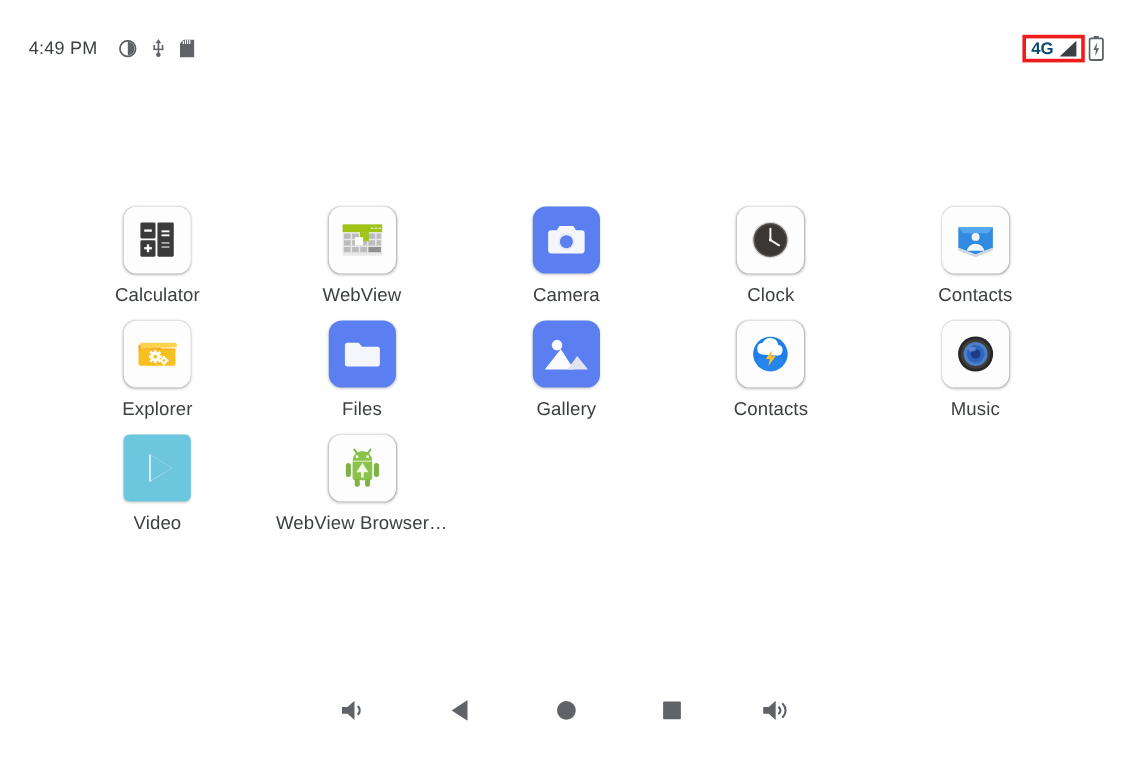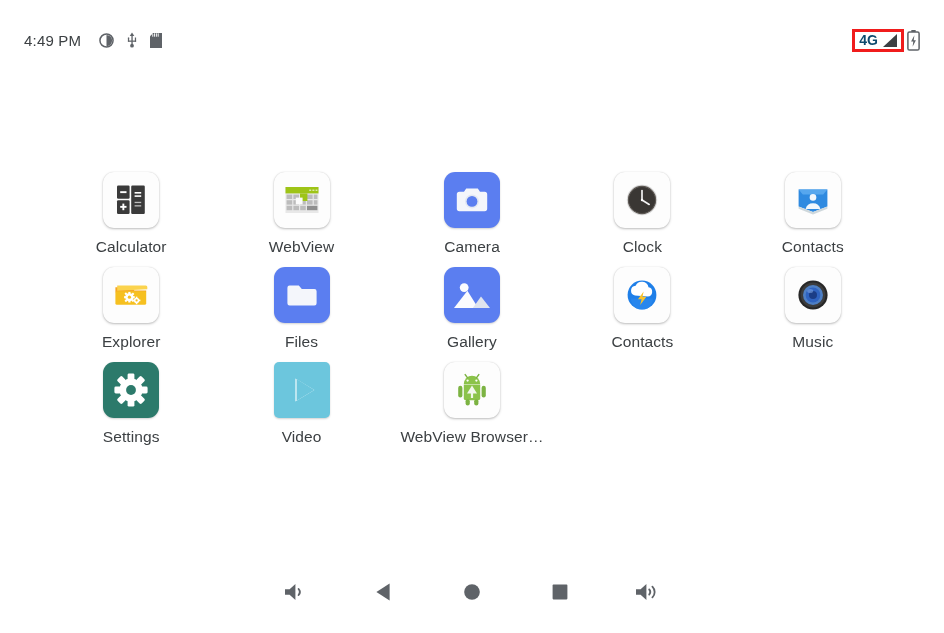--- a/index.html
+++ b/index.html
@@ -330,41 +330,20 @@
             <circle cx="28" cy="28" r="7.4" fill="#2f63c0"></circle>
             <circle cx="28" cy="28" r="4.0" fill="#1b3d86"></circle>
             <ellipse cx="25.2" cy="24.0" rx="3.0" ry="2.0" fill="#7fa6e0" opacity="0.55"></ellipse>
           </svg>
         </div>
       </div>
       <div class="applabel">Music</div>
     </div>
 
 
-    <div class="appcell">
-      <div class="iconwrap">
-        <div class="tile tile-flat" style="background:#2c7a6b;">
-          <svg width="56" height="56" viewBox="0 0 56 56">
-            <g fill="#ffffff">
-              <circle cx="28" cy="28" r="11.6"></circle>
-              <rect x="24.6" y="11.4" width="6.8" height="6.6" rx="1.4"></rect>
-              <rect x="24.6" y="38.0" width="6.8" height="6.6" rx="1.4"></rect>
-              <rect x="11.4" y="24.6" width="6.6" height="6.8" rx="1.4"></rect>
-              <rect x="38.0" y="24.6" width="6.6" height="6.8" rx="1.4"></rect>
-              <rect x="15.0" y="15.0" width="6.7" height="6.7" rx="1.4" transform="rotate(-45 18.35 18.35)"></rect>
-              <rect x="34.3" y="34.3" width="6.7" height="6.7" rx="1.4" transform="rotate(-45 37.65 37.65)"></rect>
-              <rect x="34.3" y="15.0" width="6.7" height="6.7" rx="1.4" transform="rotate(45 37.65 18.35)"></rect>
-              <rect x="15.0" y="34.3" width="6.7" height="6.7" rx="1.4" transform="rotate(45 18.35 37.65)"></rect>
-            </g>
-            <circle cx="28" cy="28" r="4.9" fill="#2c7a6b"></circle>
-          </svg>
-        </div>
-      </div>
-      <div class="applabel">Settings</div>
-    </div>
 
 
     <div class="appcell">
       <div class="iconwrap">
         <div class="tile tile-flat" style="background:#6cc6dd; border-radius:5px;">
           <svg width="56" height="56" viewBox="0 0 56 56">
             <path d="M21.4 16.4 L40.4 28.0 L21.4 39.6 Z" fill="#eef9fc"></path>
             <path d="M21.4 16.4 L40.4 28.0 L21.4 39.6 Z" fill="#6cc6dd" transform="translate(1.6,0) scale(0.93) translate(1.2,2.0)"></path>
           </svg>
         </div>

